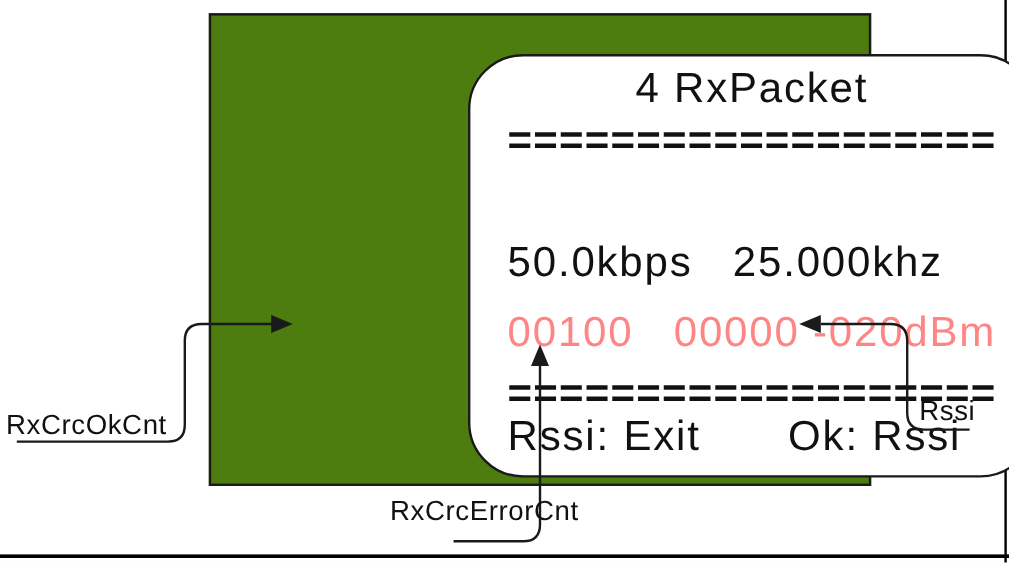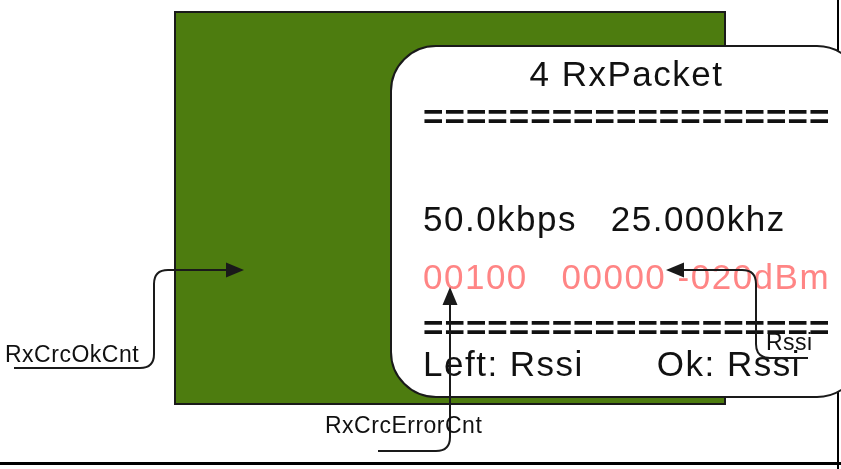--- a/index.html
+++ b/index.html
@@ -85,21 +85,21 @@
   <div class="page-edge-bottom"></div>
 
   <div class="device-frame">
     <div class="lcd-screen">
       <div class="scr-line scr-title">4 RxPacket</div>
       <div class="scr-line scr-sep1">===================</div>
       <div class="scr-line scr-l3">50.0kbps   25.000khz</div>
       <div class="scr-line scr-l4">00100   00000 -020dBm</div>
       <div class="scr-line scr-sep2">===================</div>
       <div class="scr-footer">
-        <span>Left: Rssi</span>
+        <span>Rssi: Exit</span>
         <span>Ok: Rssi</span>
       </div>
     </div>
   </div>
 
   <svg class="overlay" viewBox="0 0 841 469" xmlns="http://www.w3.org/2000/svg">
 
     <path class="leader" d="M 14 368 L 140 368 Q 154 368 154 354 L 154 284 Q 154 270 168 270 L 228 270"></path>
     <polygon class="arrowhead" points="244,270 226,262.5 226,277.5"></polygon>
 

